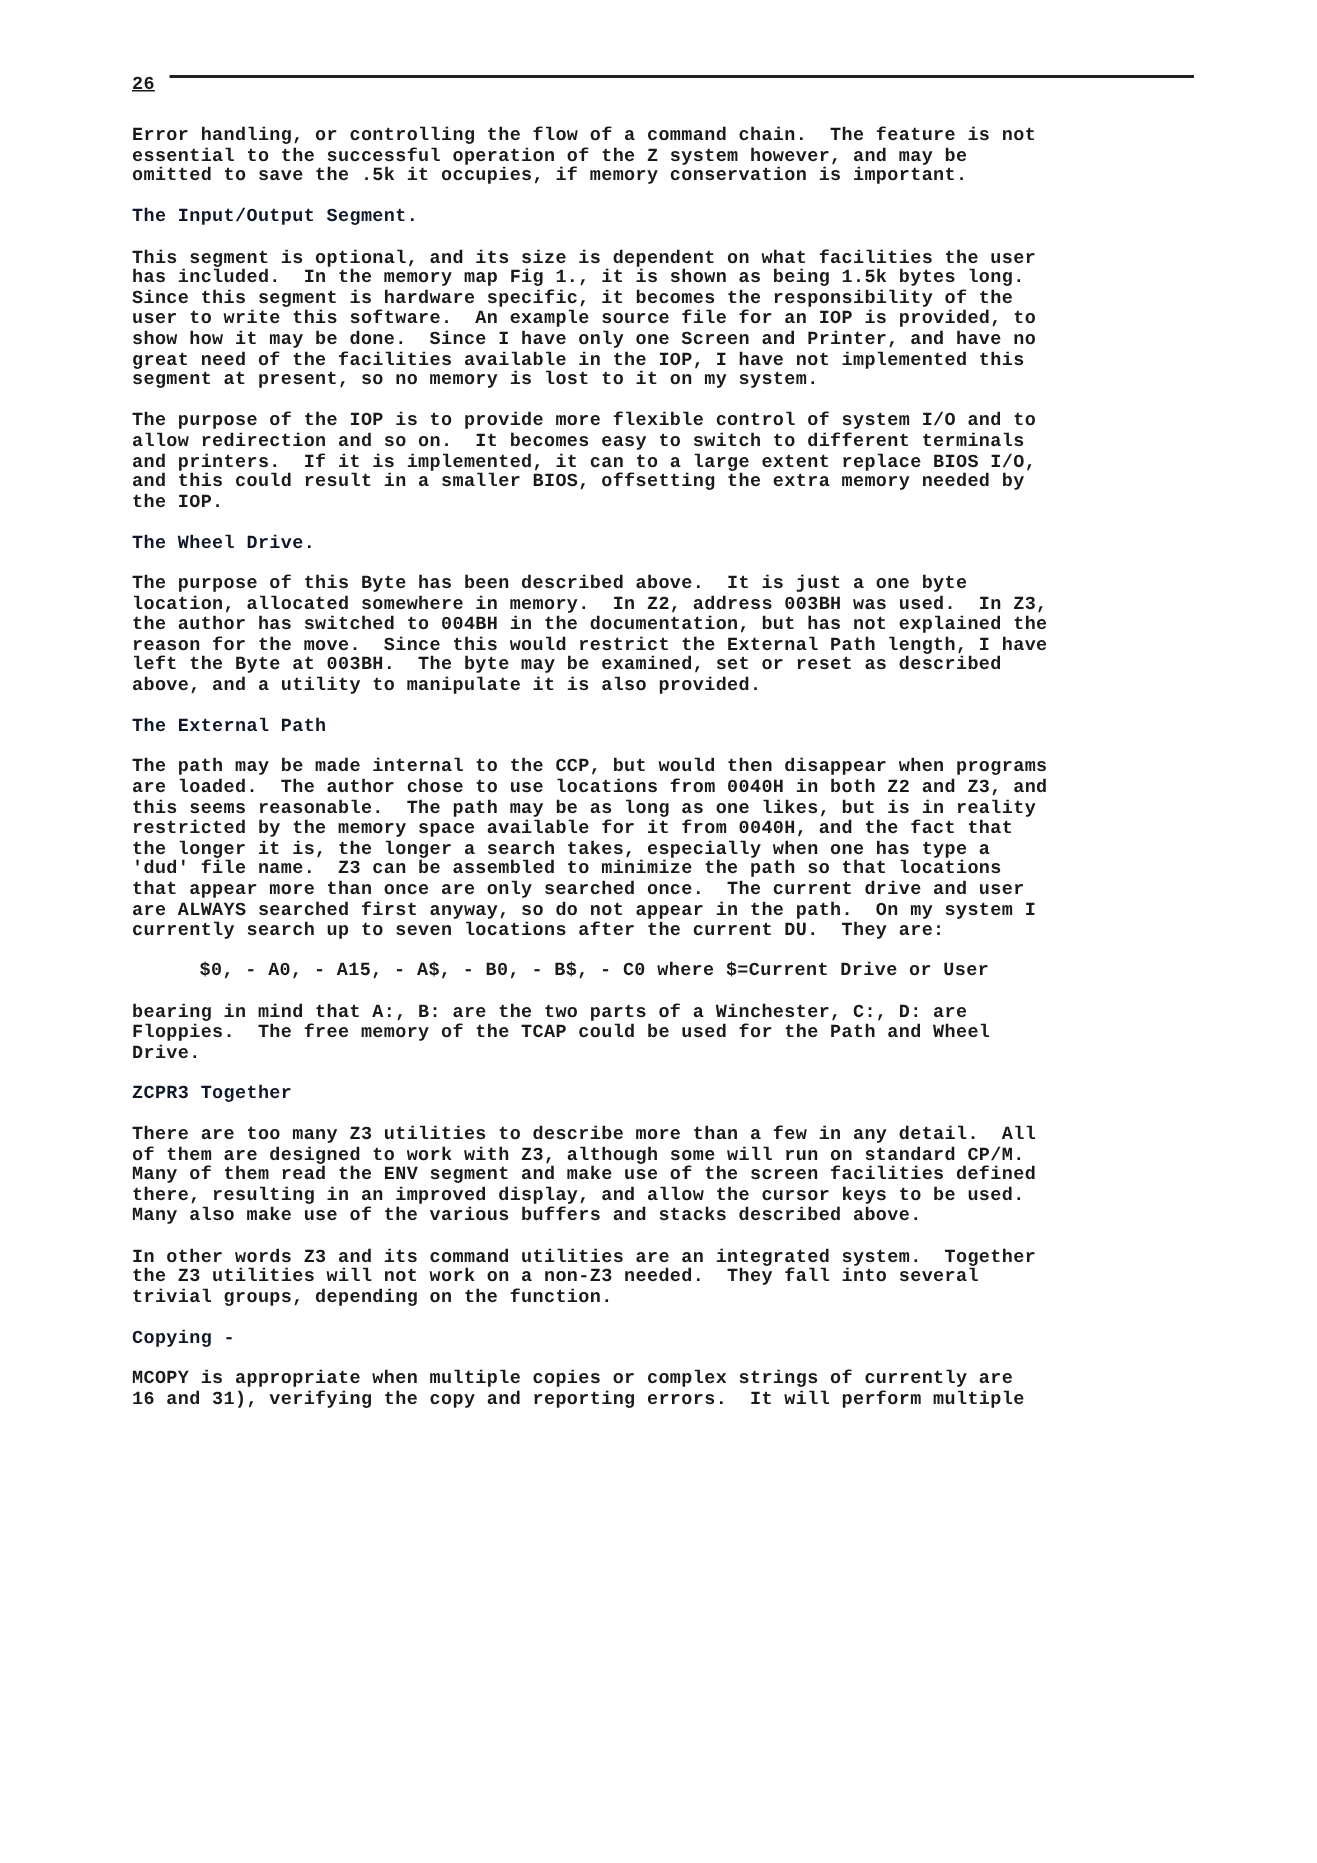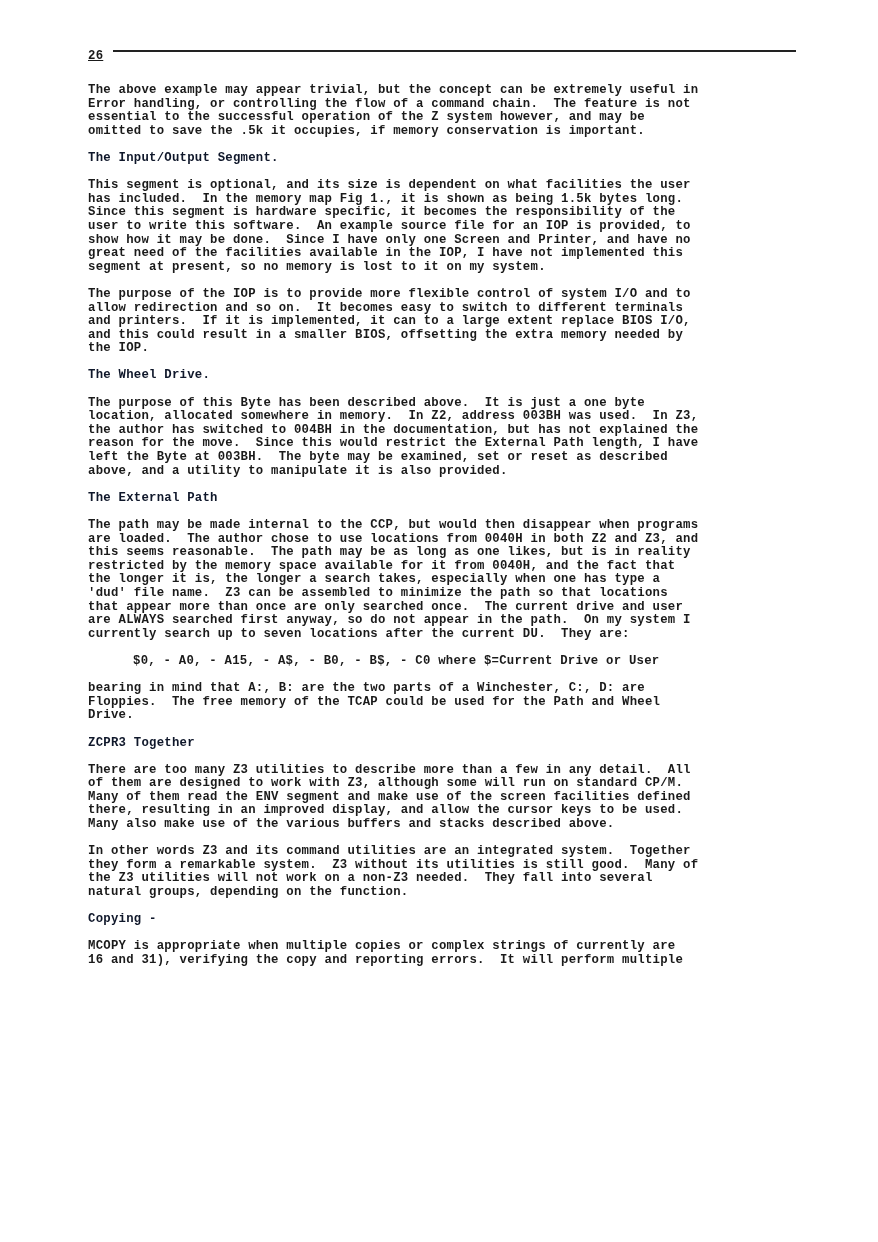--- a/index.html
+++ b/index.html
@@ -19,29 +19,29 @@
 </style>
 </head>
 <body>
 
 <div class="page">
   <div class="header">
     <span class="page-num">26</span>
     <span class="rule"></span>
   </div>
   <div id="body">
-      <div class="para"><div>The above example may appear trivial, but the concept can be extremely useful in</div><div>Error handling, or controlling the flow of a command chain.  The feature is not</div><div>essential to the successful operation of the Z system however, and may be</div><div>omitted to save the .5k it occupies, if memory conservation is important.</div></div>
+      <div class="para"><div>Error handling, or controlling the flow of a command chain.  The feature is not</div><div>essential to the successful operation of the Z system however, and may be</div><div>omitted to save the .5k it occupies, if memory conservation is important.</div></div>
       <div class="heading">The Input/Output Segment.</div>
       <div class="para"><div>This segment is optional, and its size is dependent on what facilities the user</div><div>has included.  In the memory map Fig 1., it is shown as being 1.5k bytes long.</div><div>Since this segment is hardware specific, it becomes the responsibility of the</div><div>user to write this software.  An example source file for an IOP is provided, to</div><div>show how it may be done.  Since I have only one Screen and Printer, and have no</div><div>great need of the facilities available in the IOP, I have not implemented this</div><div>segment at present, so no memory is lost to it on my system.</div></div>
       <div class="para"><div>The purpose of the IOP is to provide more flexible control of system I/O and to</div><div>allow redirection and so on.  It becomes easy to switch to different terminals</div><div>and printers.  If it is implemented, it can to a large extent replace BIOS I/O,</div><div>and this could result in a smaller BIOS, offsetting the extra memory needed by</div><div>the IOP.</div></div>
       <div class="heading">The Wheel Drive.</div>
       <div class="para"><div>The purpose of this Byte has been described above.  It is just a one byte</div><div>location, allocated somewhere in memory.  In Z2, address 003BH was used.  In Z3,</div><div>the author has switched to 004BH in the documentation, but has not explained the</div><div>reason for the move.  Since this would restrict the External Path length, I have</div><div>left the Byte at 003BH.  The byte may be examined, set or reset as described</div><div>above, and a utility to manipulate it is also provided.</div></div>
       <div class="heading">The External Path</div>
       <div class="para"><div>The path may be made internal to the CCP, but would then disappear when programs</div><div>are loaded.  The author chose to use locations from 0040H in both Z2 and Z3, and</div><div>this seems reasonable.  The path may be as long as one likes, but is in reality</div><div>restricted by the memory space available for it from 0040H, and the fact that</div><div>the longer it is, the longer a search takes, especially when one has type a</div><div>'dud' file name.  Z3 can be assembled to minimize the path so that locations</div><div>that appear more than once are only searched once.  The current drive and user</div><div>are ALWAYS searched first anyway, so do not appear in the path.  On my system I</div><div>currently search up to seven locations after the current DU.  They are:</div></div>
       <div class="para indent">$0, - A0, - A15, - A$, - B0, - B$, - C0 where $=Current Drive or User</div>
       <div class="para"><div>bearing in mind that A:, B: are the two parts of a Winchester, C:, D: are</div><div>Floppies.  The free memory of the TCAP could be used for the Path and Wheel</div><div>Drive.</div></div>
       <div class="heading">ZCPR3 Together</div>
       <div class="para"><div>There are too many Z3 utilities to describe more than a few in any detail.  All</div><div>of them are designed to work with Z3, although some will run on standard CP/M.</div><div>Many of them read the ENV segment and make use of the screen facilities defined</div><div>there, resulting in an improved display, and allow the cursor keys to be used.</div><div>Many also make use of the various buffers and stacks described above.</div></div>
-      <div class="para"><div>In other words Z3 and its command utilities are an integrated system.  Together</div><div>they form a remarkable system.  Z3 without its utilities is still good.  Many of</div><div>the Z3 utilities will not work on a non-Z3 needed.  They fall into several</div><div>natural groups, depending on the function.</div></div>
+      <div class="para"><div>In other words Z3 and its command utilities are an integrated system.  Together</div><div>the Z3 utilities will not work on a non-Z3 needed.  They fall into several</div><div>trivial groups, depending on the function.</div></div>
       <div class="heading">Copying -</div>
       <div class="para"><div>MCOPY is appropriate when multiple copies or complex strings of currently are</div><div>16 and 31), verifying the copy and reporting errors.  It will perform multiple</div></div>
     </div>
 </div>
 
 </body></html>

